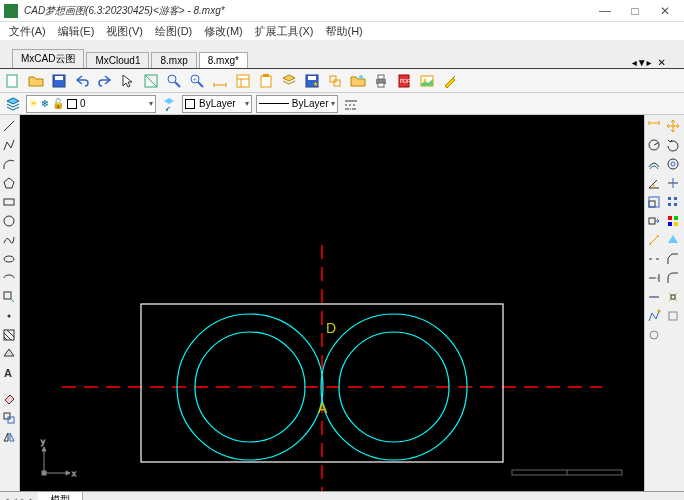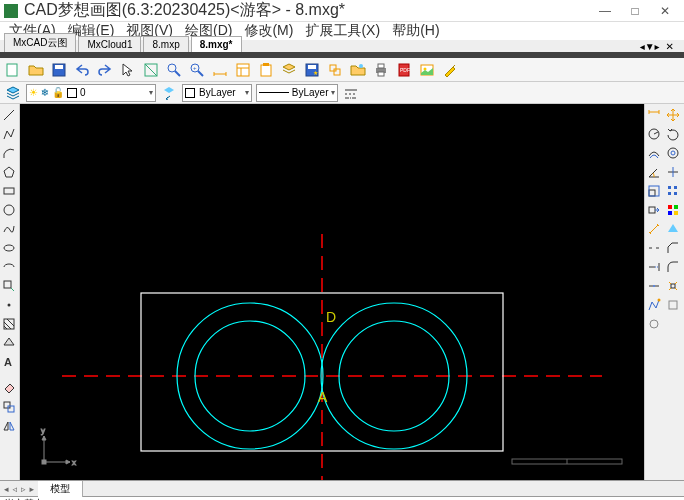--- a/index.html
+++ b/index.html
@@ -1,26 +1,26 @@
 <!DOCTYPE html>
 <html><head>
 <meta charset="utf-8">
 <style>
 * { margin: 0; padding: 0; box-sizing: border-box; font-family: "Microsoft YaHei", sans-serif; }
 body { width: 684px; height: 500px; background: #f0f0f0; overflow: hidden; font-size: 11px; }
 .titlebar { height: 22px; background: #fff; display: flex; align-items: center; padding: 0 4px; border-bottom: 1px solid #ddd; }
 .titlebar .icon { width: 14px; height: 14px; background: #2a7e3e; margin-right: 6px; }
-.titlebar .title { flex: 1; color: #333; font-size: 16px; }
+.titlebar .title { flex: 1; color: #333; font-size: 10px; font-style: italic; }
 .winbtns { display: flex; gap: 0; }
 .winbtn { width: 30px; height: 20px; display: flex; align-items: center; justify-content: center; color: #555; cursor: pointer; font-size: 12px; }
-.menubar { height: 18px; background: #fff; display: flex; align-items: center; padding: 0 4px; gap: 2px; font-size: 14px; }
+.menubar { height: 18px; background: #fff; display: flex; align-items: center; padding: 0 4px; gap: 2px; font-size: 11px; }
 .menu-item { padding: 1px 5px; color: #333; cursor: pointer; }
-.tabbar { height: 18px; background: #eee; display: flex; align-items: flex-end; padding: 0 4px; font-size: 10px; border-bottom: 6px solid #404040; }
+.tabbar { height: 29px; background: #eee; display: flex; align-items: flex-end; padding: 0 12px; font-size: 10px; border-bottom: 1px solid #404040; }
 .doc-tab { padding: 2px 8px; background: #eee; border: 1px solid #aaa; border-bottom: none; margin-right: 2px; cursor: pointer; }
-.doc-tab.active { background: #fff; font-weight: bold; }
+.doc-tab.active { background: #fff; font-weight: normal; }
 .tab-right { margin-left: auto; display: flex; gap: 2px; padding-right: 4px; font-size: 10px; }
 .tab-right span { cursor: pointer; padding: 0 2px; }
 .toolbar { height: 24px; background: #f5f5f5; display: flex; align-items: center; padding: 0 2px; gap: 1px; border-bottom: 1px solid #ccc; }
 .tbtn { width: 22px; height: 20px; display: flex; align-items: center; justify-content: center; cursor: pointer; border: 1px solid transparent; }
 .tbtn svg { width: 16px; height: 16px; }
 .layerbar { height: 22px; background: #f5f5f5; display: flex; align-items: center; padding: 0 4px; gap: 4px; border-bottom: 1px solid #ccc; }
 .layer-ico { width: 18px; height: 18px; display: flex; align-items: center; justify-content: center; }
 .layer-dd { height: 18px; border: 1px solid #999; background: #fff; font-size: 10px; padding: 0 2px; display: flex; align-items: center; }
 .layer-dd.w1 { width: 130px; }
 .layer-dd.w2 { width: 70px; }

